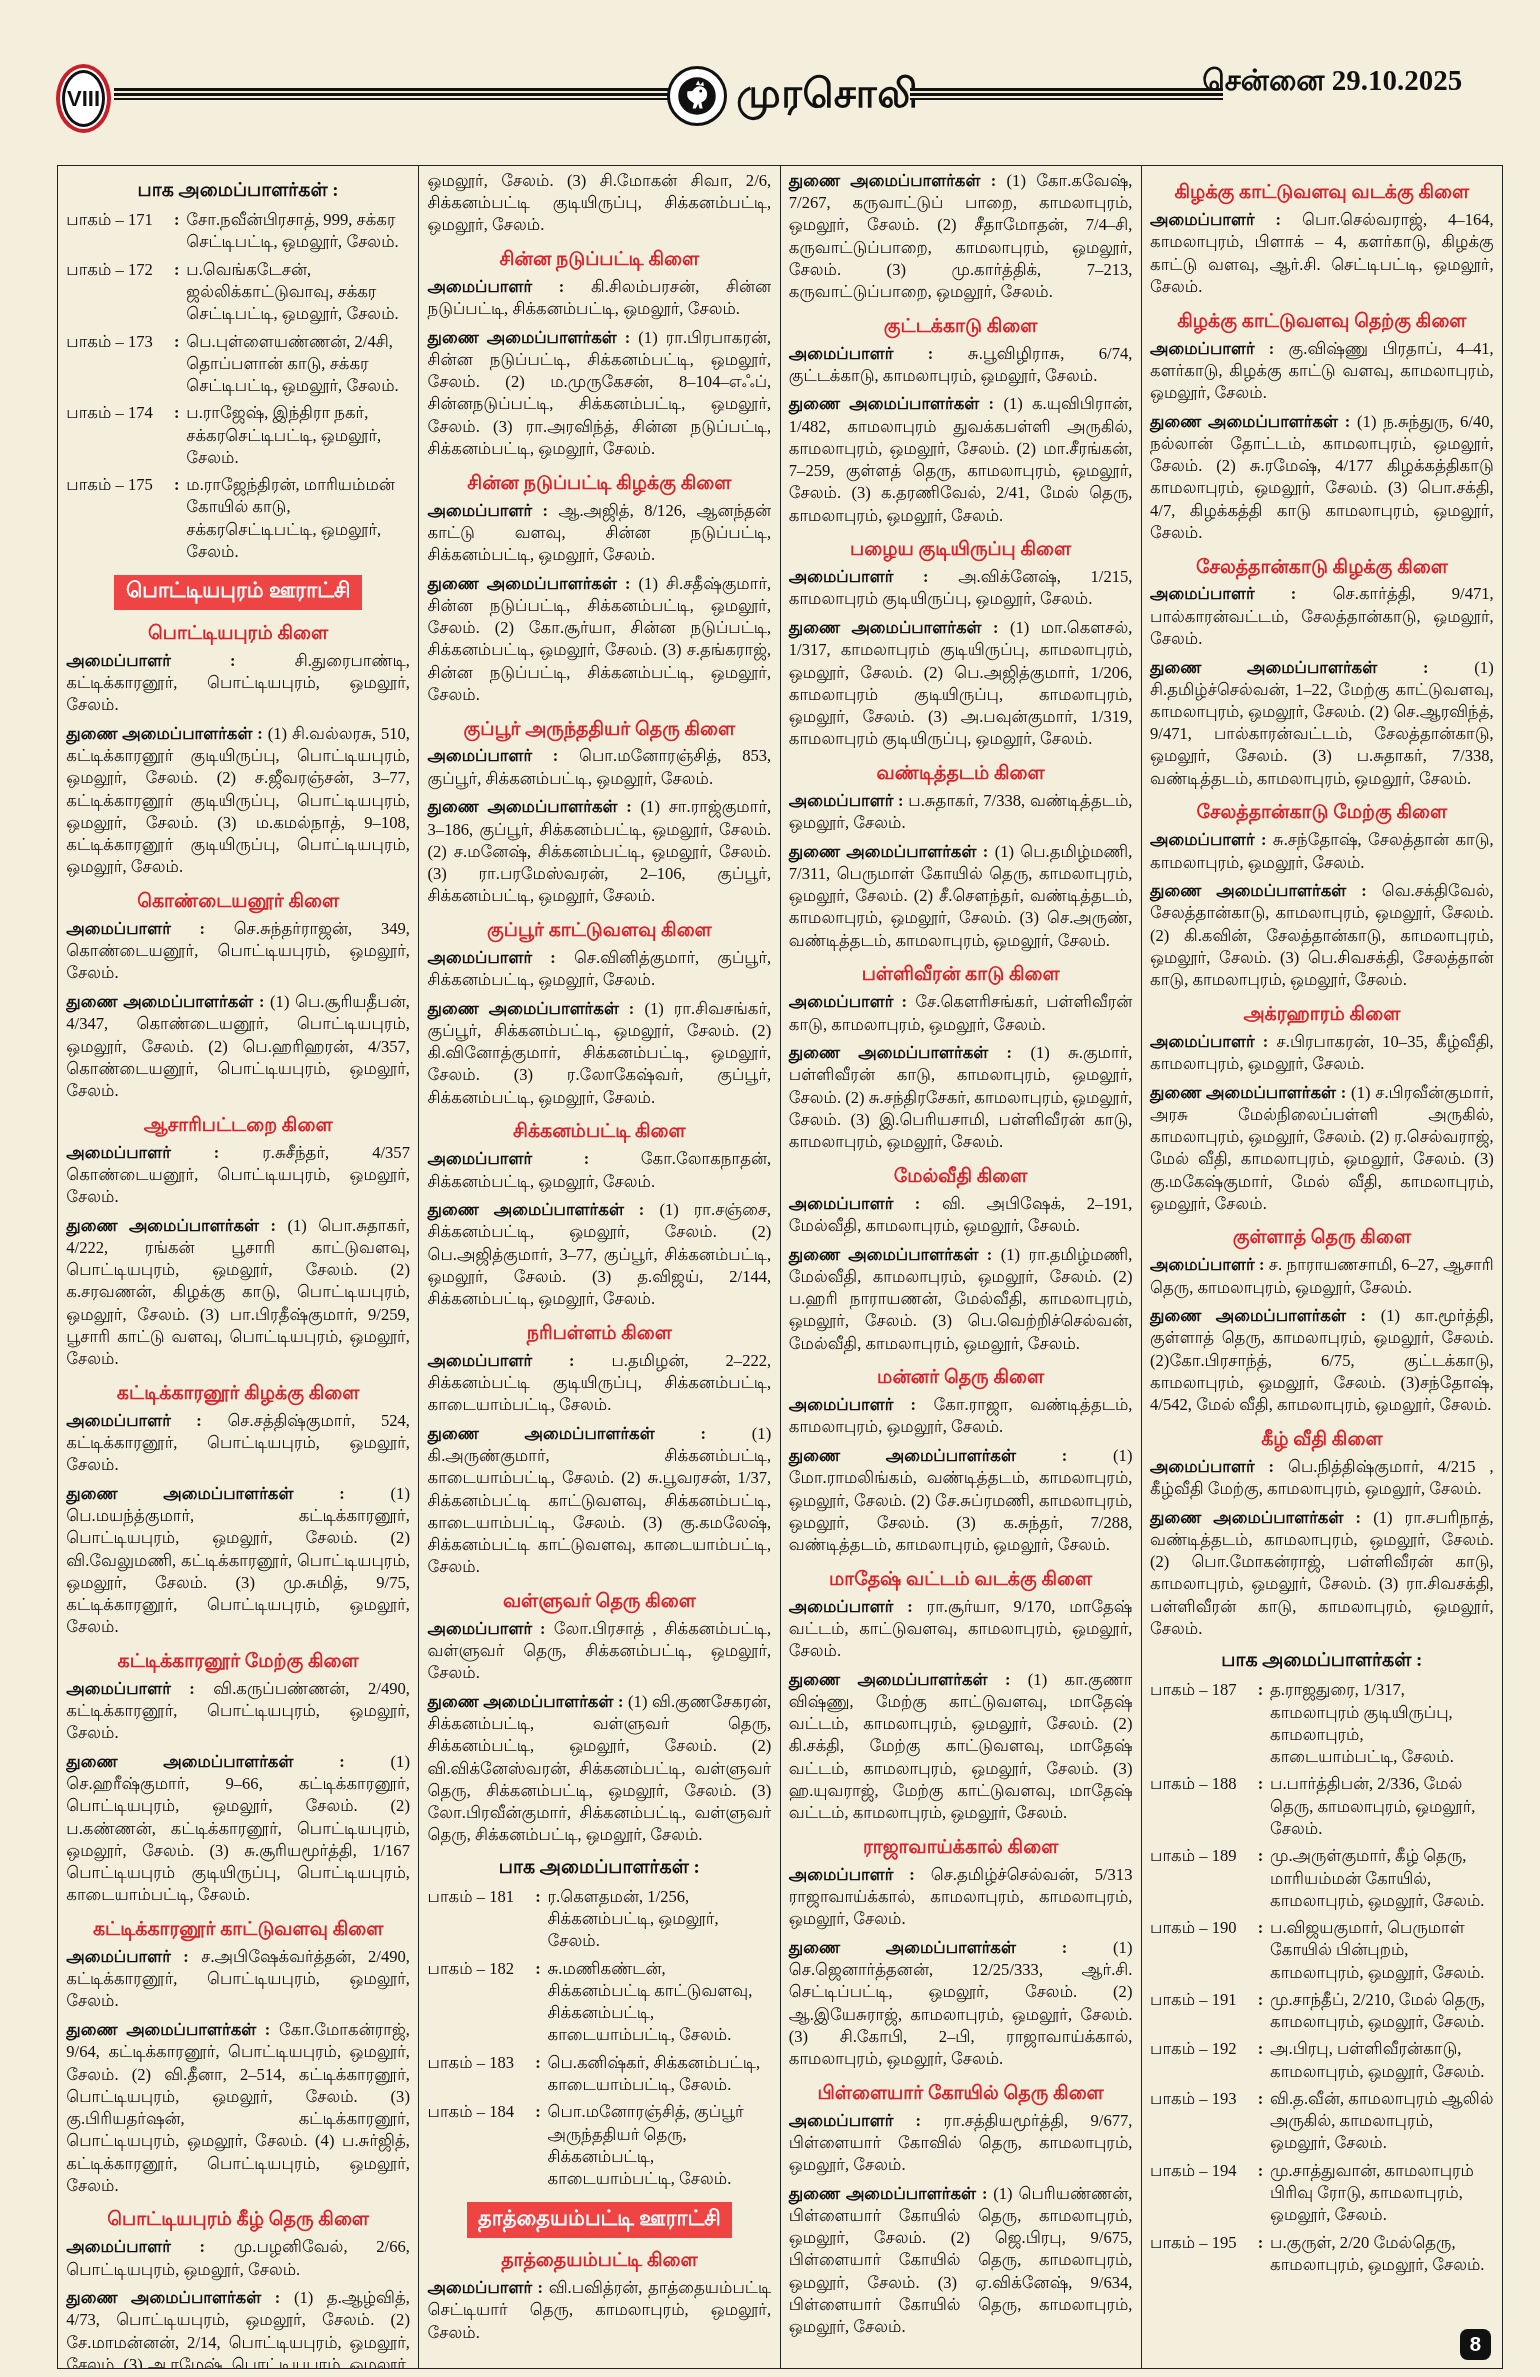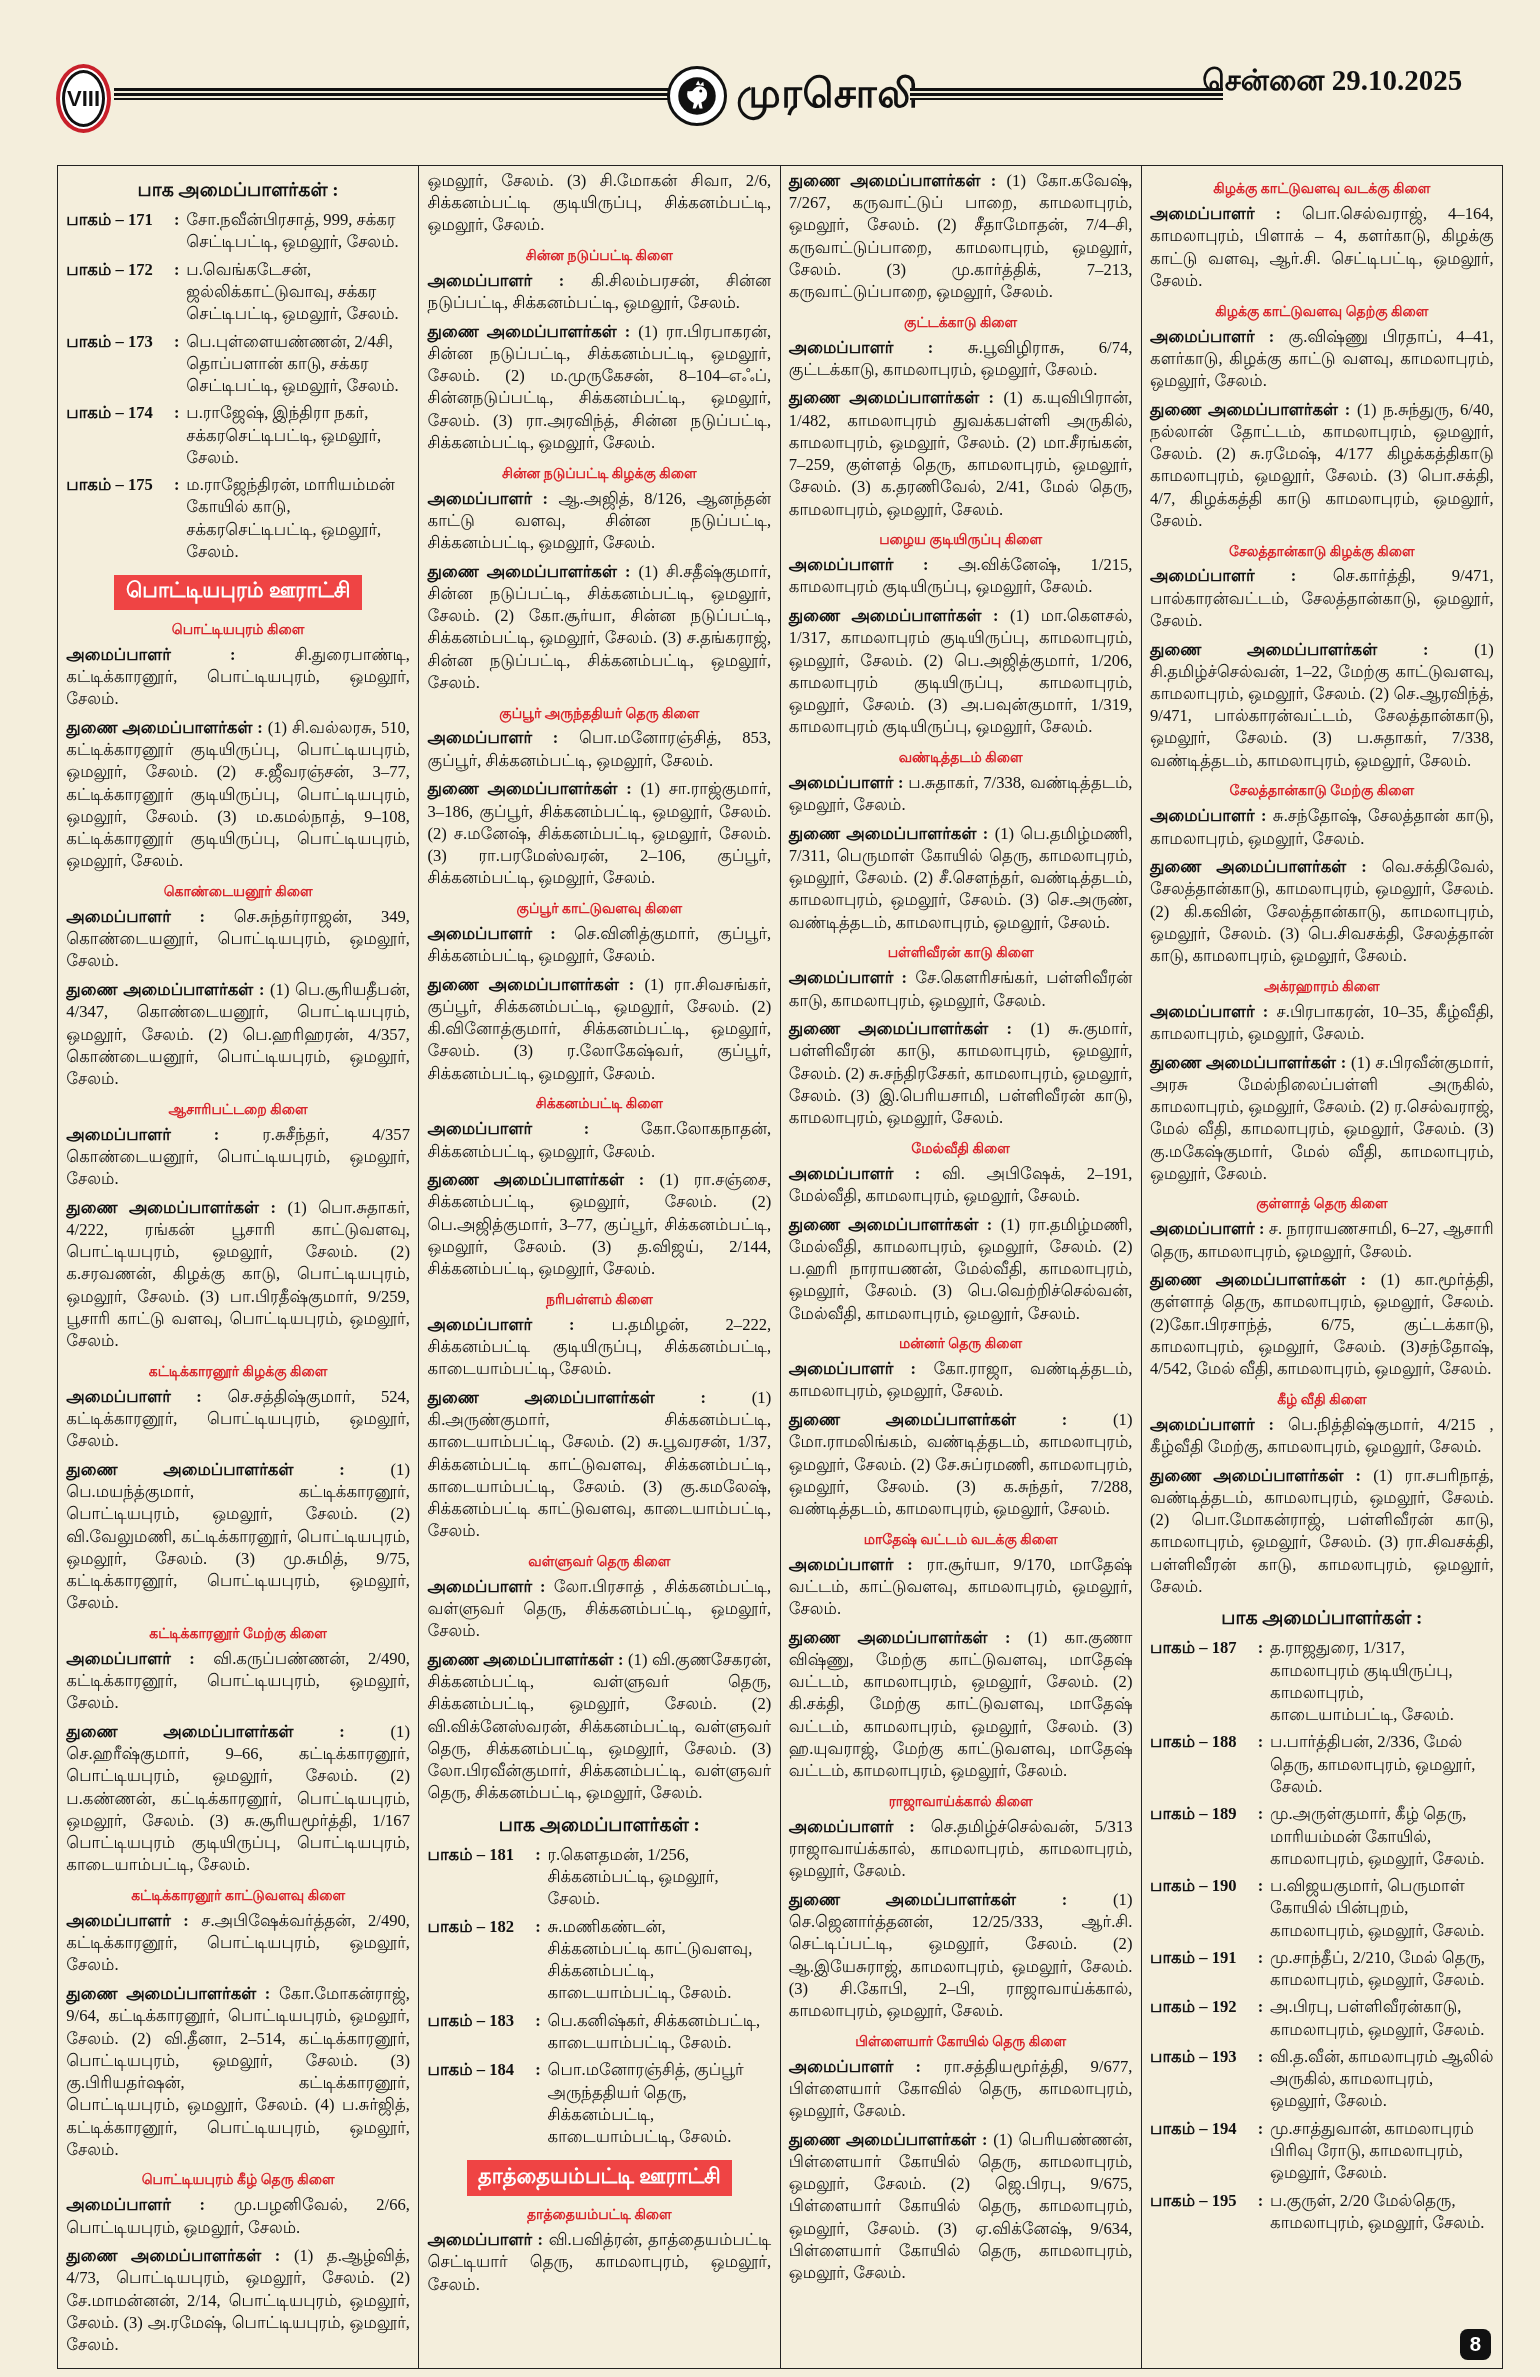--- a/index.html
+++ b/index.html
@@ -47,30 +47,30 @@
   }
   .col{
     flex:1 1 0;padding:3.8px 8.3px 6.4px 8.3px;overflow:hidden;
     border-right:1.3px solid #222;
   }
   .col:last-child{border-right:none;}
   .baga{
     text-align:center;font-weight:bold;font-size:19px;margin:9px 0 6.4px 0;
   }
   .part{display:flex;margin:0 0 5.1px 0;font-size:16.6px;line-height:1.34;}
-  .part .plabel{flex:0 0 101px;font-weight:bold;white-space:nowrap;}
+  .part .plabel{flex:0 0 101px;font-weight:normal;white-space:nowrap;}
   .part .pcolon{flex:0 0 19px;font-weight:bold;text-align:center;}
   .part .ptext{flex:1 1 auto;text-align:left;}
   .urachi{text-align:center;margin:11.5px 0 3.8px 0;}
   .urachi .urachi-inner{
     display:inline-block;background:#ef4444;color:#fff;font-weight:bold;
     font-size:21px;padding:3.8px 11.5px 5.1px 11.5px;
   }
   .kilai{
-    color:#d8232a;font-weight:bold;font-size:14px;text-align:center;
+    color:#d8232a;font-weight:bold;font-size:19px;text-align:center;
     margin:11.5px 0 5.1px 0;line-height:1.2;
   }
   .para{margin:0 0 6.4px 0;font-size:16.6px;line-height:1.34;text-align:justify;}
   .para b{font-weight:bold;}
   
   .pagenum{
     position:absolute;right:50px;bottom:16.6px;width:31px;height:31px;
     background:#111;color:#fff;border-radius:7.7px;
     display:flex;align-items:center;justify-content:center;
     font-size:20.4px;font-weight:bold;font-family:"Liberation Sans",sans-serif;

